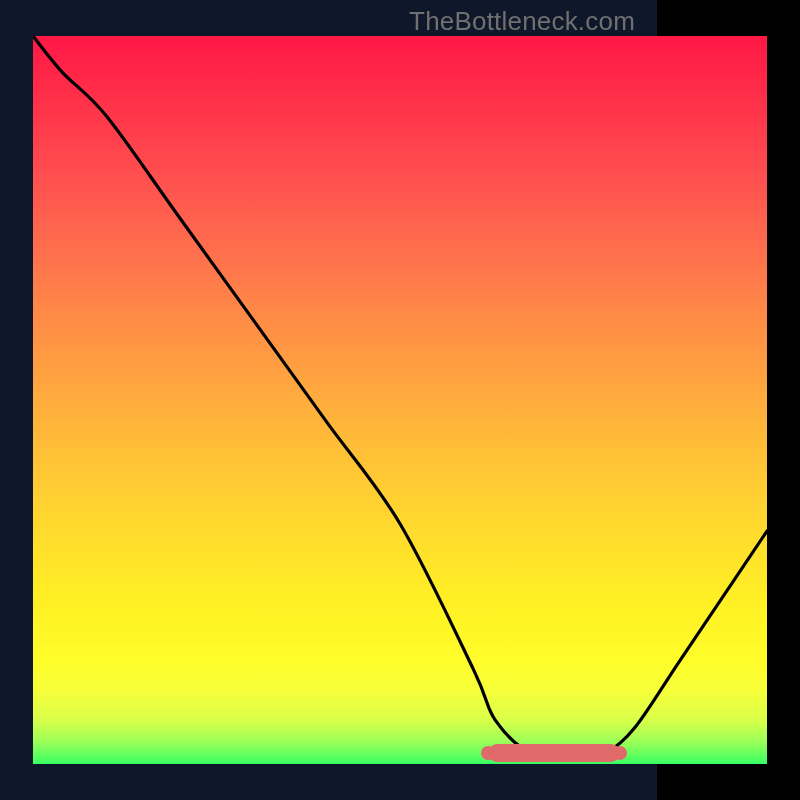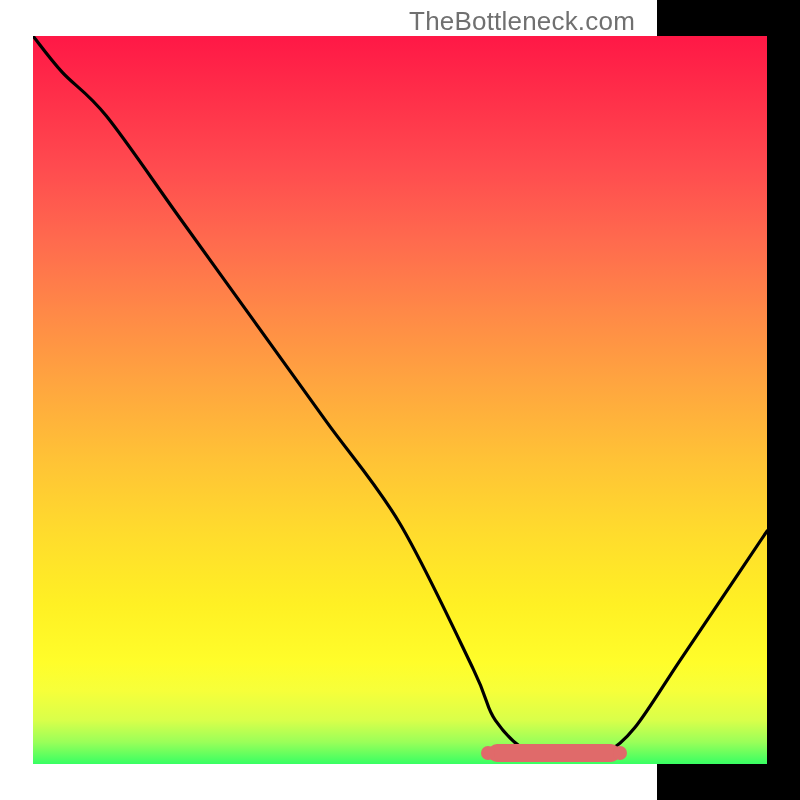--- a/index.html
+++ b/index.html
@@ -1,21 +1,21 @@
 <!DOCTYPE html>
 <html><head>
 <meta charset="utf-8">
 <style>
   * { margin: 0; padding: 0; box-sizing: border-box; }
   html, body { width: 800px; height: 800px; background: #000; overflow: hidden; }
   .container {
     position: relative;
     width: 657px;
     height: 800px;
-    background: #ffffff;
+    background: #0f172a;
   }
   .watermark {
     position: absolute;
     top: 6px;
     right: 22px;
     color: #707070;
     font-family: Arial, Helvetica, sans-serif;
     font-size: 26px;
     font-weight: normal;
     letter-spacing: 0.2px;

